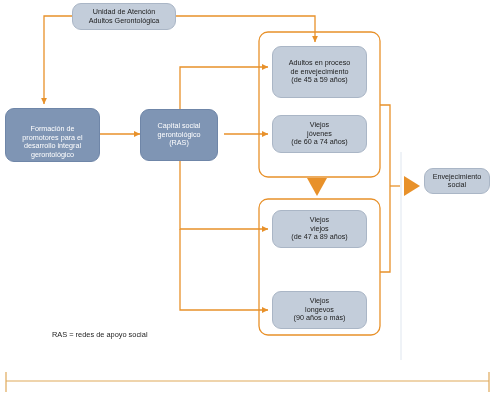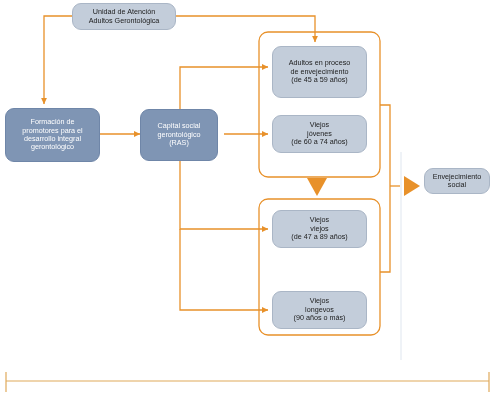--- a/index.html
+++ b/index.html
@@ -115,21 +115,21 @@
     <path d="M401,152 L401,360" stroke="#dfe6ef" stroke-width="1" fill="none"></path>
   </svg>
 
   <div class="node node-light" style="left:72px; top:3px; width:104px; height:27px;">
     <div>
       <span>Unidad de Atención</span>
       <span>Adultos Gerontológica</span>
     </div>
   </div>
 
-  <div class="node node-dark" style="left:5px; top:108px; width:95px; height:54px;">
+  <div class="node node-dark" style="left:5px; top:108px; width:95px; height:54px;align-items:flex-end;">
     <div>
       <span>Formación de</span>
       <span>promotores para el</span>
       <span>desarrollo integral</span>
       <span>gerontológico</span>
     </div>
   </div>
 
   <div class="node node-dark" style="left:140px; top:109px; width:78px; height:52px;">
     <div>
@@ -171,15 +171,16 @@
     </div>
   </div>
 
   <div class="node node-light" style="left:424px; top:168px; width:66px; height:26px;">
     <div>
       <span>Envejecimiento</span>
       <span>social</span>
     </div>
   </div>
 
+  <div class="caption" style="left:52px; top:330px;">RAS = redes de apoyo social</div>
 
 
 </div>
 
 </body></html>

